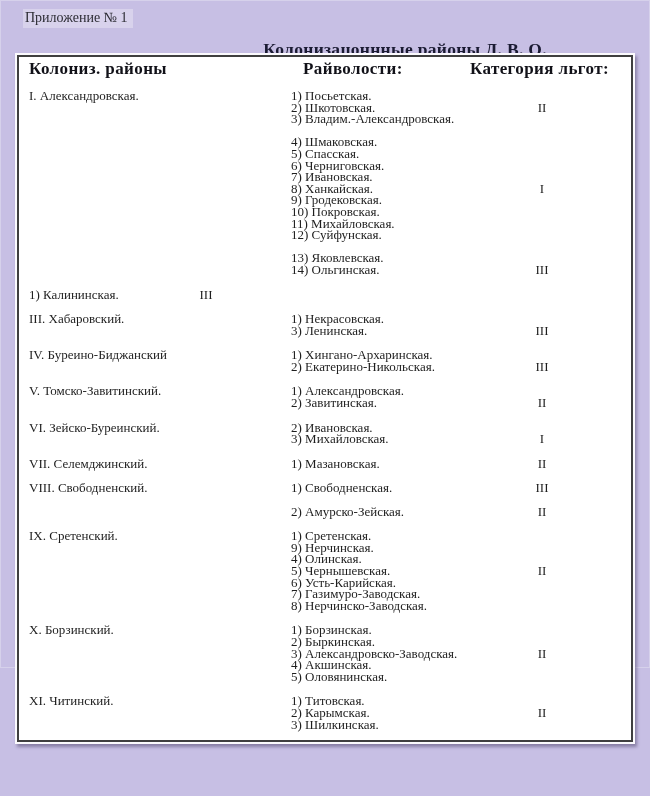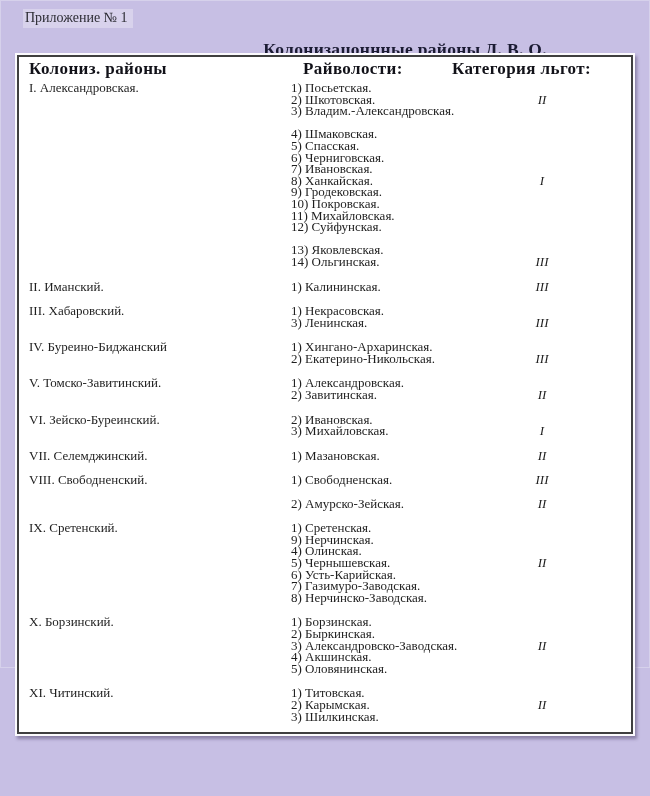--- a/index.html
+++ b/index.html
@@ -46,41 +46,40 @@
     padding: 3px 4px 10px 10px;
   }
   .thead {
     display: grid;
     grid-template-columns: 262px 1fr 175px;
     font-weight: bold;
     font-size: 17px;
     line-height: 18px;
     letter-spacing: 0.4px;
     color: #111118;
-    margin-bottom: 4px;
+    margin-bottom: 12px;
   }
   .th-volost { padding-left: 12px; }
-  .th-cat { text-align: left; white-space: nowrap; }
+  .th-cat { text-align: center; white-space: nowrap; }
   .section {
     display: grid;
     grid-template-columns: 262px 1fr;
     font-size: 13px;
     line-height: 11.6px;
   }
   .section:not(:last-child) { margin-bottom: 13px; }
   .district { white-space: nowrap; }
   .group { position: relative; }
   .group + .group { margin-top: 11.6px; }
   .volost-line { white-space: nowrap; }
   .cat {
     position: absolute;
     right: 0; width: 170px;
     text-align: center;
     font-size: 13px;
-    font-style: italic;
   }
 </style>
 </head>
 <body style="background: rgb(199, 191, 228);">
 
 <div class="page">
   <div class="appendix">Приложение № 1</div>
 
   <div class="title">Колонизацоннные районы Д. В. О.</div>
 
@@ -114,21 +113,20 @@
                 <div class="cat" style="top: 46.4px;">I</div>
               </div>
               <div class="group">
                 <div class="volost-line">13) Яковлевская.</div>
                 <div class="volost-line">14) Ольгинская.</div>
                 <div class="cat" style="top: 11.6px;">III</div>
               </div>
             </div>
           </div>
           <div class="section">
-            <div class="district">II. Иманский.</div>
             <div class="groups">
               <div class="group">
                 <div class="volost-line">1) Калининская.</div>
                 <div class="cat" style="top: 0px;">III</div>
               </div>
             </div>
           </div>
           <div class="section">
             <div class="district">III. Хабаровский.</div>
             <div class="groups">

